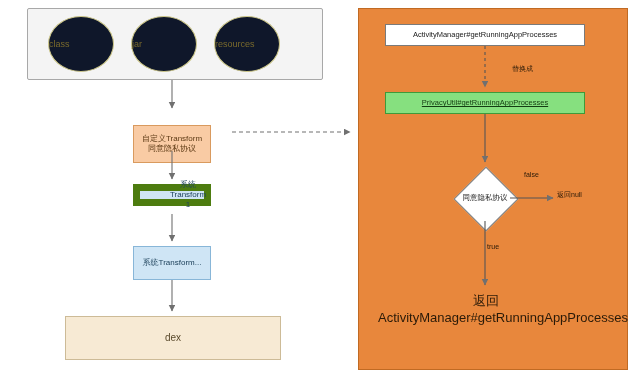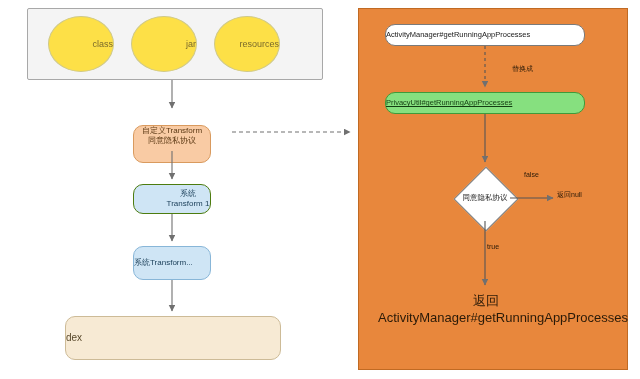--- a/index.html
+++ b/index.html
@@ -23,51 +23,52 @@
 
   
   .inputs-box {
     left: 27px; top: 8px; width: 296px; height: 72px;
     background: #f4f4f4;
     border: 1px solid #a8a8a8;
     border-radius: 2px;
   }
   .ellipse {
     border-radius: 50%;
-    background: #fde047;
+    background: #0f172a;
     border: 1px solid #cfc98a;
     display: flex;
     align-items: center;
-    justify-content: flex-end;
+    justify-content: flex-start;
     font-size: 9px;
     color: #7a6a2c;
   }
   .ellipse.e1 { left: 48px; top: 16px; width: 66px; height: 56px; }
   .ellipse.e2 { left: 131px; top: 16px; width: 66px; height: 56px; }
   .ellipse.e3 { left: 214px; top: 16px; width: 66px; height: 56px; }
 
   .box {
     display: flex;
     align-items: center;
+    justify-content: center;
     text-align: center;
-    border-radius: 10px;
+    border-radius: 0;
     line-height: 1.25;
   }
   .custom-transform {
     left: 133px; top: 125px; width: 78px; height: 38px;
     background: #f9cba4;
     border: 1px solid #d99a5e;
     font-size: 8px;
     color: #5d3a15;
     flex-direction: column;
   }
   .sys-transform-1 {
-    left: 133px; top: 184px; width: 78px; height: 30px;
+    left: 133px; top: 184px; width: 78px; height: 22px;
     background: #cfe5f5;
-    border: 1px solid #4d7c0f;
+    border: 7px solid #4d7c0f;
     font-size: 8px;
     color: #20445e;
     padding-left: 32px;
   }
   .sys-transform-2 {
     left: 133px; top: 246px; width: 78px; height: 34px;
     background: #cfe5f5;
     border: 1px solid #88b6d8;
     font-size: 8px;
     color: #20445e;

